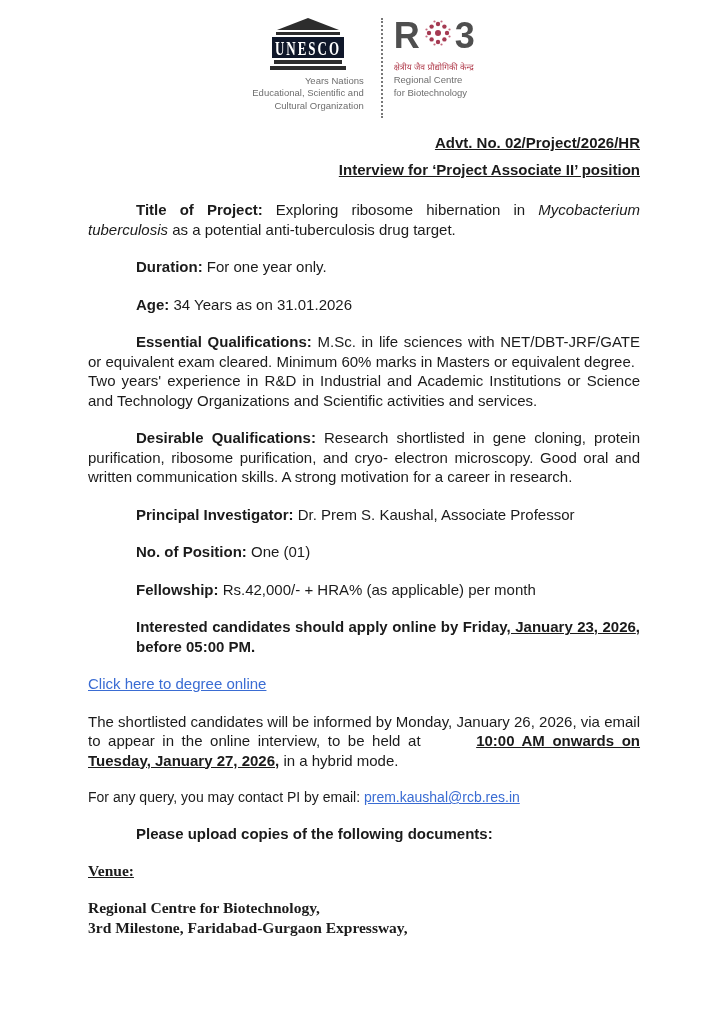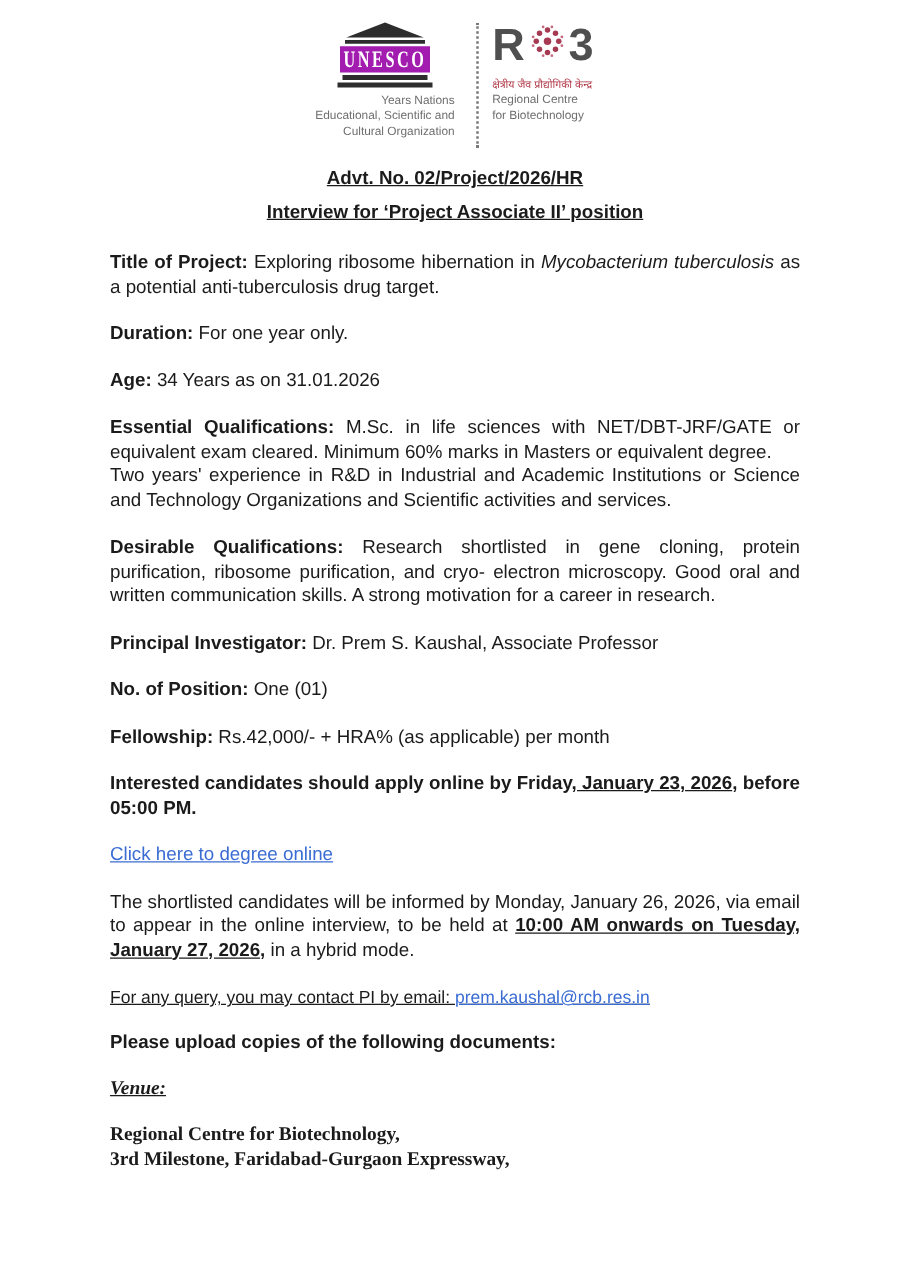--- a/index.html
+++ b/index.html
@@ -8,47 +8,47 @@
     font-family:"Liberation Sans",sans-serif;color:#1b1b1b;
   }
   .page{padding:14px 84px 0 88px;}
 
   
   .hdr{display:flex;justify-content:center;align-items:flex-start;margin-top:4px;}
   .unesco-col{display:flex;flex-direction:column;align-items:center;margin-right:6px;}
   .temple{display:flex;flex-direction:column;align-items:center;}
   .pediment{width:0;height:0;border-left:31px solid transparent;border-right:31px solid transparent;border-bottom:12px solid #2d2d2d;}
   .entab{width:64px;height:3px;background:#2d2d2d;margin-top:2px;}
-  .temple-box{background:#a21caf;color:#ffffff;margin-top:2px;padding:2px 3px 1px;}
+  .temple-box{background:#0f172a;color:#ffffff;margin-top:2px;padding:2px 3px 1px;}
   .temple-letters{display:inline-block;font-family:"Liberation Serif",serif;font-weight:bold;font-size:13px;letter-spacing:2px;transform:scaleY(1.45);transform-origin:center;}
   .base1{width:68px;height:4px;background:#2d2d2d;margin-top:2px;}
   .base2{width:76px;height:4px;background:#2d2d2d;margin-top:2px;}
   .u-caption{margin-top:5px;text-align:right;font-size:9.5px;line-height:1.3;color:#6e6e6e;align-self:flex-end;}
   .dotted-div{border-left:2px dotted #787878;margin:0 11px;height:100px;}
   .rcb-col{display:flex;flex-direction:column;align-items:flex-start;}
   .rcb-letters{display:flex;align-items:center;font-weight:bold;font-size:36px;line-height:1;color:#4f4f4f;letter-spacing:1px;}
   .rcb-flower{margin:0 2px;}
   .rcb-hindi{margin-top:8px;font-size:8.5px;color:#b03a4a;line-height:1.2;}
   .r-caption{margin-top:2px;font-size:9.5px;line-height:1.3;color:#6e6e6e;}
 
   
-  .titleblock{text-align:center;margin-top:16px;}
+  .titleblock{text-align:right;margin-top:16px;}
   .titleline{font-weight:bold;font-size:15px;text-decoration:underline;margin:10px 0;}
 
   
   .bodytext{margin-top:22px;}
   p{margin:18px 0;font-size:15px;line-height:1.3;}
   .justify{text-align:justify;}
-  .b{font-weight:bold;}
+  .b{font-weight:bold;margin-left:48px;}
   .it{font-style:italic;}
   .ul{text-decoration:underline;}
   a{color:#3a6cd3;text-decoration:underline;cursor:pointer;}
-  .small{font-size:14px;text-decoration:underline;}
+  .small{font-size:14px;}
   .docs div{margin:7px 0;font-size:15px;line-height:1.3;}
-  .venue-head{font-family:"Liberation Serif",serif;font-weight:bold;text-decoration:underline;font-size:15.5px;margin-top:14px;font-style:italic;}
+  .venue-head{font-family:"Liberation Serif",serif;font-weight:bold;text-decoration:underline;font-size:15.5px;margin-top:14px;}
   .venue-addr{font-family:"Liberation Serif",serif;font-weight:bold;font-size:15.5px;line-height:1.3;margin-top:18px;}
 </style>
 </head>
 <body>
 
 <div class="page">
 
   <div class="hdr">
     <div class="unesco-col">
       <div class="temple">

